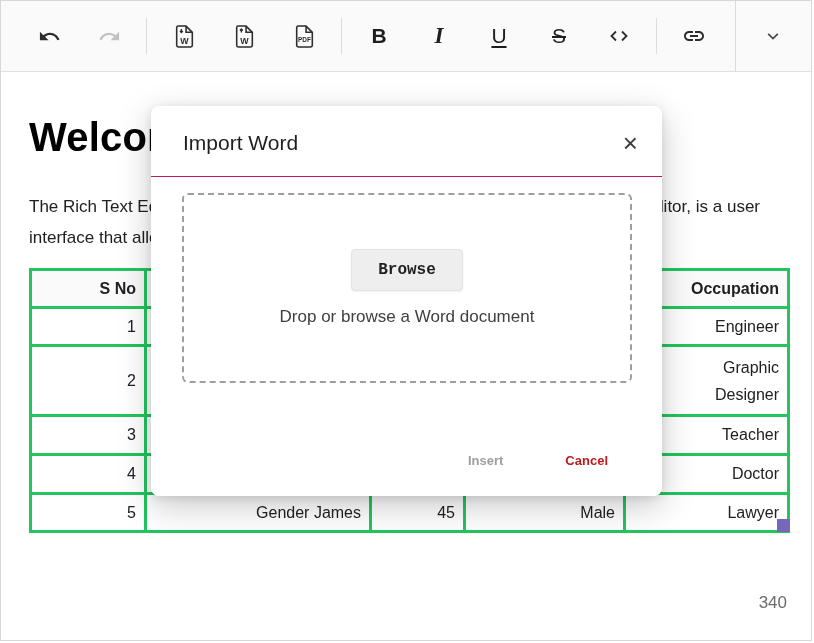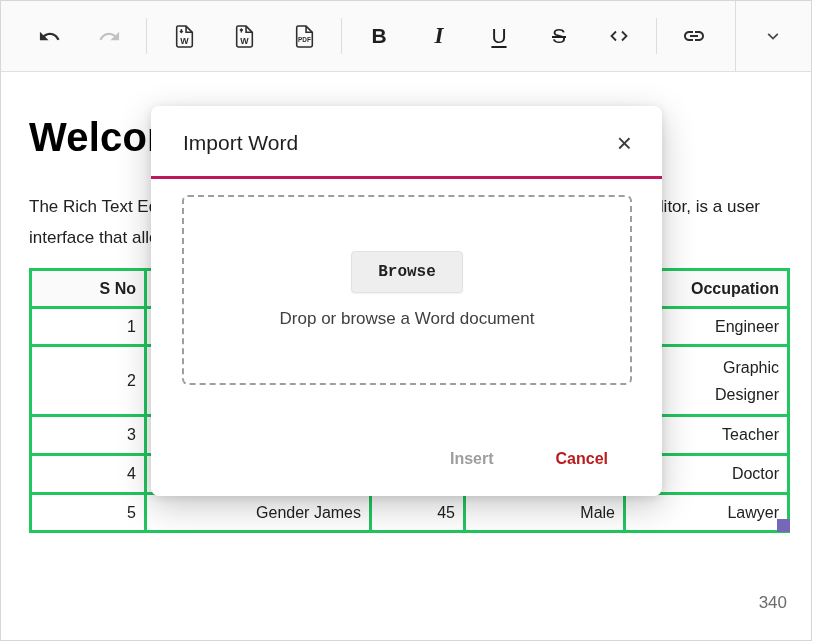--- a/index.html
+++ b/index.html
@@ -105,22 +105,22 @@
   .dialog {
     position: absolute; left: 150px; top: 105px;
     width: 511px; height: 390px;
     background: #fff;
     border-radius: 8px;
     box-shadow: 0 10px 34px rgba(0,0,0,0.22), 0 2px 8px rgba(0,0,0,0.10);
     z-index: 10;
   }
   .dialog-header {
     display: flex; justify-content: space-between; align-items: center;
-    padding: 24px 30px 20px 32px;
-    border-bottom: 3px solid #be185d;
+    padding: 24px 24px 20px 32px;
+    border-bottom: 1px solid #be185d;
   }
   .dialog-title { font-size: 21px; color: #1f1f1f; font-weight: 500; }
   .dialog-close {
     background: none; border: none; cursor: pointer;
     font-size: 26px; line-height: 26px; color: #3c3c3c;
     font-family: "Liberation Sans", sans-serif;
   }
   .dropzone {
     margin: 16px 30px 0 31px;
     height: 190px;
@@ -140,21 +140,21 @@
     box-shadow: 0 1px 2px rgba(0,0,0,0.06);
     cursor: pointer;
   }
   .drop-text { font-size: 17px; color: #404040; }
   .dialog-footer {
     position: absolute; right: 54px; bottom: 28px;
     display: flex; gap: 62px; align-items: center;
   }
   .dialog-footer button {
     background: none; border: none;
-    font-size: 16px; font-weight: 600;
+    font-size: 13px; font-weight: 600;
     font-family: "Liberation Sans", sans-serif;
     cursor: pointer;
   }
   .insert-btn { color: #9e9e9e; cursor: default; }
   .cancel-btn { color: #b91c1c; }
 
   svg { display: block; }
 </style>
 </head>
 <body>

